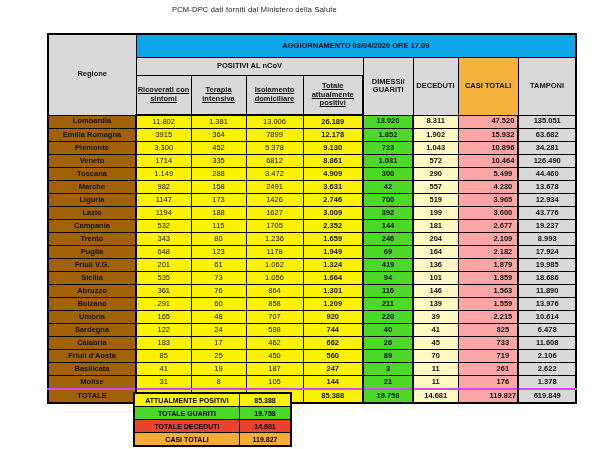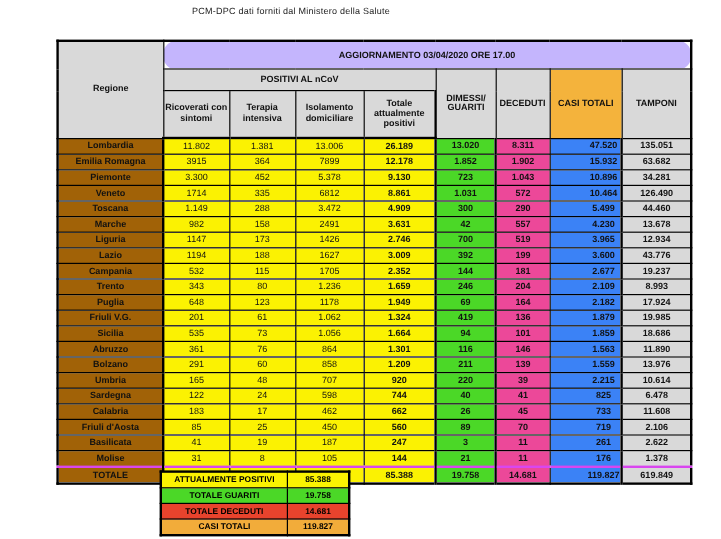--- a/index.html
+++ b/index.html
@@ -2,49 +2,49 @@
 <html><head>
 <meta charset="utf-8">
 <style>
   html,body{margin:0;padding:0;}
   body{
     width:601px;height:449px;position:relative;background:#ffffff;
     font-family:"Liberation Sans", sans-serif;color:#111;
     -webkit-font-smoothing:antialiased;
   }
   .page-title{
-    position:absolute;top:5px;left:0;width:485px;text-align:center;
+    position:absolute;top:5px;left:12px;width:485px;text-align:center;
     font-size:7.5px;color:#222;letter-spacing:.2px;
   }
   
   .main-table{
     position:absolute;left:47px;top:33px;
     border-collapse:collapse;table-layout:fixed;
     border:2.5px solid #000;
   }
   .main-table th,.main-table td{
     border:1px solid #000;padding:0 1px;text-align:center;vertical-align:middle;
     font-size:7.5px;line-height:1.15;overflow:hidden;white-space:pre-line;
   }
   .main-table td{height:12px;background:#fff;}
   .hdr{background:#d9d9d9;font-weight:bold;}
-  .agg{height:22px;font-size:9px;font-weight:bold;background:#c4b5fd;border-bottom:2px solid #000;border-radius:11px;}
+  .agg{height:22px;font-size:9px;font-weight:bold;background:#0ea5e9;border-bottom:2px solid #000;}
   .region-h{background:#d9d9d9;font-weight:bold;border-right:2px solid #000;}
   .pos-group{height:17px;background:#d9d9d9;font-weight:bold;border-right:2px solid #000;}
-  .sub{height:38px;background:#d9d9d9;font-weight:bold;}
+  .sub{height:38px;background:#d9d9d9;font-weight:bold;text-decoration:underline;}
   .dimessi-h{border-left:2px solid #000;border-right:2px solid #000;}
   .casi-h{background:#f4b33c;border-right:2px solid #000;}
   thead tr:last-child th{border-bottom:2px solid #000;}
   .b{font-weight:bold;}
   .thickR{border-right:2px solid #000 !important;}
   td.region{background:#a16207;font-weight:bold;text-align:center;}
   td.c-yellow{background:#fbf202;}
   td.c-green{background:#4bd827;}
-  td.c-red{background:#ec4899;}
-  td.c-orange{background:#3b82f6;padding-left:31px;}
+  td.c-red{background:#fef9c3;}
+  td.c-orange{background:#fca5a5;padding-left:31px;}
   td.c-gray{background:#d9d9d9;margin-left:36px;}
   tr.total-row td{border-top:2px solid #d946ef;font-weight:bold;}
   
   .summary-table{
     position:absolute;left:133px;top:392px;
     border-collapse:collapse;table-layout:fixed;border:2px solid #000;
   }
   .summary-table td{
     border:1px solid #000;height:12px;text-align:center;vertical-align:middle;
     font-size:7px;font-weight:bold;padding:0 2px;color:#000;

